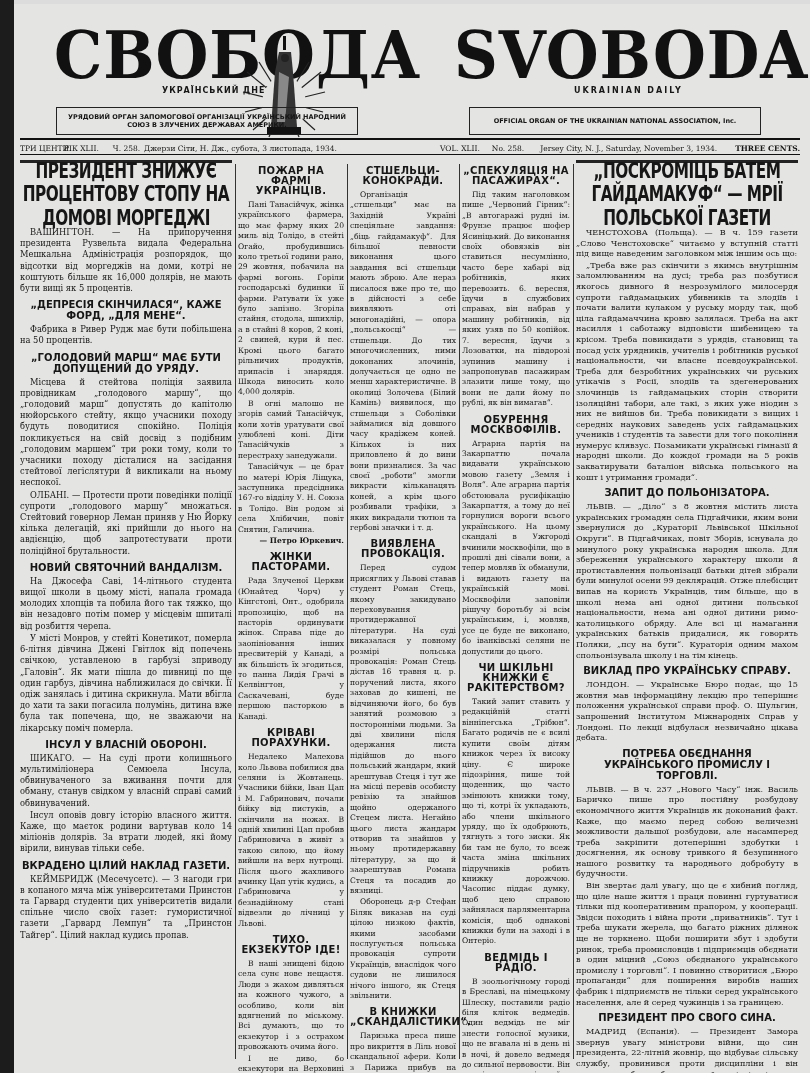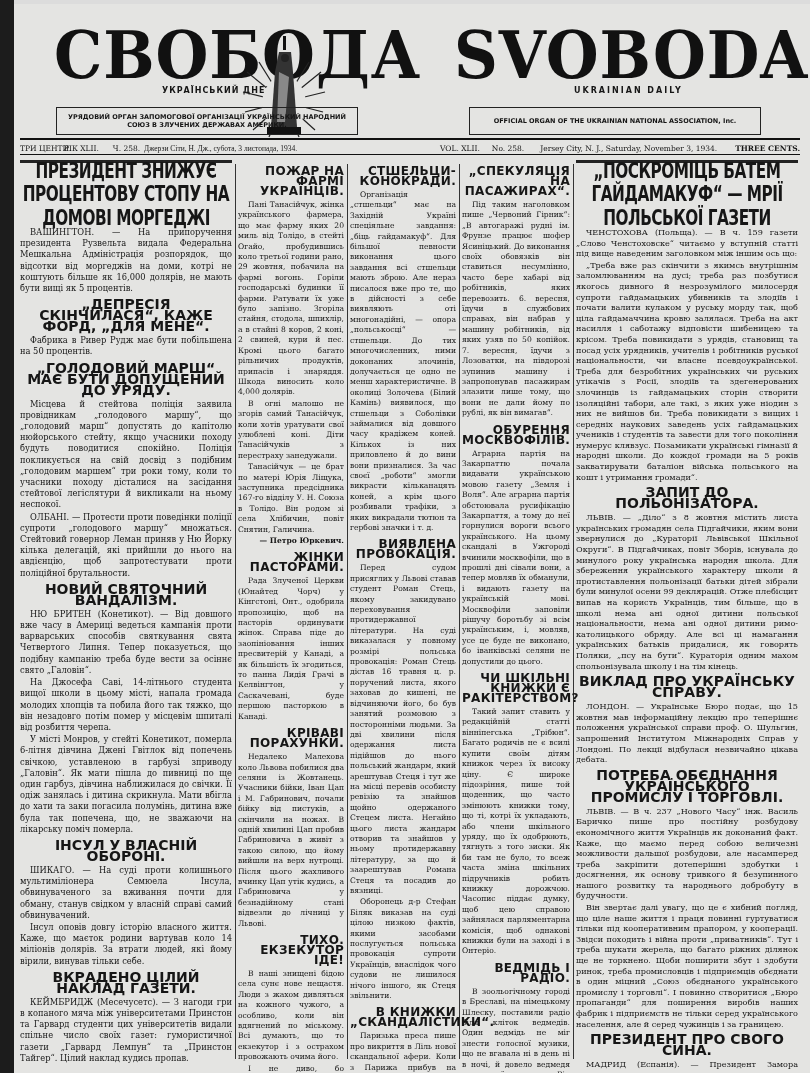--- a/index.html
+++ b/index.html
@@ -21,22 +21,22 @@
   .dateline{position:absolute;top:140px;left:6px;width:780px;font-size:7.5px;font-family:"DejaVu Serif",serif;display:flex;}
   .dateline span{white-space:nowrap;}
   .col{position:absolute;top:160px;font-size:8.3px;line-height:11.2px;text-align:justify;}
   .c1{left:6px;width:212px;}
   .c2{left:224px;width:106px;}
   .c3{left:336px;width:106px;}
   .c4{left:448px;width:108px;}
   .c5{left:562px;width:222px;}
   .vline{position:absolute;top:160px;width:1px;height:895px;background:#333;}
   h1.big{font-family:"DejaVu Sans Condensed","DejaVu Sans",sans-serif;font-weight:bold;font-size:17px;line-height:19px;text-align:center;margin:2px 0 4px;letter-spacing:-0.5px;transform:scaleY(1.25);}
-  h2.hd{font-family:"DejaVu Sans",sans-serif;font-weight:bold;font-size:14px;line-height:11px;text-align:center;margin:5px 0 3px;}
-  h3.sh{font-family:"DejaVu Sans",sans-serif;font-weight:bold;font-size:12px;line-height:10px;text-align:right;margin:6px 0 4px;letter-spacing:0.3px;}
+  h2.hd{font-family:"DejaVu Sans",sans-serif;font-weight:bold;font-size:10px;line-height:11px;text-align:center;margin:5px 0 3px;}
+  h3.sh{font-family:"DejaVu Sans",sans-serif;font-weight:bold;font-size:10px;line-height:10px;text-align:center;margin:6px 0 4px;letter-spacing:0.3px;}
   p{margin:0 0 1px;text-indent:10px;}
   .sig{font-weight:bold;}
   .topbar{position:absolute;top:156px;height:3px;background:#222;}
 </style>
 </head>
 <body>
 
 <div class="leftedge"></div>
 
 <div class="page">
@@ -70,21 +70,21 @@
     </div>
     <div class="title-en" style="left:440px;">SVOBODA</div>
     <div class="sub-en">UKRAINIAN DAILY</div>
     <div class="organ organ-ua" style="left:42px;width:300px;">УРЯДОВИЙ ОРГАН ЗАПОМОГОВОЇ ОРГАНІЗАЦІЇ УКРАЇНСЬКИЙ НАРОДНИЙ СОЮЗ В ЗЛУЧЕНИХ ДЕРЖАВАХ АМЕРИКИ.</div>
     <div class="organ organ-en">OFFICIAL ORGAN OF THE UKRAINIAN NATIONAL ASSOCIATION, Inc.</div>
     <div class="rule" style="top:134px;height:2px;"></div>
     <div class="dateline">
       <span style="width:36px;">ТРИ ЦЕНТИ.</span>
       <span style="margin-left:8px;">РІК XLII.</span>
       <span style="margin-left:14px;">Ч. 258.</span>
-      <span style="margin-left:4px;font-family:Liberation Serif, serif;">Джерзи Сіти, Н. Дж., субота, 3 листопада, 1934.</span>
+      <span style="margin-left:4px;">Джерзи Сіти, Н. Дж., субота, 3 листопада, 1934.</span>
       <span style="margin-left:auto;">VOL. XLII.</span>
       <span style="margin-left:12px;">No. 258.</span>
       <span style="margin-left:16px;">Jersey City, N. J., Saturday, November 3, 1934.</span>
       <span style="margin-left:18px;font-weight:bold;text-align:right;">THREE CENTS.</span>
     </div>
     <div class="rule" style="top:150px;height:1px;"></div>
   </div>
 
   <div class="topbar" style="left:6px;width:212px;"></div>
   <div class="topbar" style="left:562px;width:222px;"></div>
@@ -96,21 +96,20 @@
 
   <div class="col c1">
     <h1 class="big">ПРЕЗИДЕНТ ЗНИЖУЄ ПРОЦЕНТОВУ СТОПУ НА ДОМОВІ МОРГЕДЖІ</h1>
     <p>ВАШИНГТОН. — На припоручення президента Рузвельта видала Федеральна Мешкальна Адміністрація розпорядок, що відсотки від моргеджів на доми, котрі не коштують більше як 16,000 долярів, не мають бути вищі як 5 процентів.</p>
     <h2 class="hd">„ДЕПРЕСІЯ СКІНЧИЛАСЯ“, КАЖЕ ФОРД, „ДЛЯ МЕНЕ“.</h2>
     <p>Фабрика в Ривер Рудж має бути побільшена на 50 процентів.</p>
     <h2 class="hd">„ГОЛОДОВИЙ МАРШ“ МАЄ БУТИ ДОПУЩЕНИЙ ДО УРЯДУ.</h2>
     <p>Місцева й стейтова поліція заявила провідникам „голодового маршу“, що „голодовий марш“ допустять до капітолю нюйорського стейту, якщо учасники походу будуть поводитися спокійно. Поліція покликується на свій досвід з подібним „голодовим маршем“ три роки тому, коли то учасники походу дісталися на засідання стейтової легіслятури й викликали на ньому неспокої.</p>
     <p>ОЛБАНІ. — Протести проти поведінки поліції супроти „голодового маршу“ множаться. Стейтовий говернор Леман приняв у Ню Йорку кілька делегацій, які прийшли до нього на авдієнцію, щоб запротестувати проти поліційної бруталь­ности.</p>
     <h2 class="hd">НОВИЙ СВЯТОЧНИЙ ВАНДАЛІЗМ.</h2>
-    <p>НЮ БРИТЕН (Конетикот). — Від довшого вже часу в Америці ведеться кампанія проти варварських способів святкування свята Четвертого Липня. Тепер показується, що подібну кампанію треба буде вести за осіннє свято „Галовін“.</p>
     <p>На Джосефа Саві, 14-літнього студента вищої школи в цьому місті, напала громада молодих хлопців та побила його так тяжко, що він незадовго потім помер у місцевім шпиталі від розбиття черепа.</p>
     <p>У місті Монров, у стейті Конетикот, померла 6-літня дівчина Джені Гвітлок від попечень свічкою, уставленою в гарбузі зприводу „Галовін“. Як мати пішла до пивниці по ще один гарбуз, дівчина наближилася до свічки. Її одіж занялась і дитина скрикнула. Мати вбігла до хати та заки погасила полумінь, дитина вже була так попечена, що, не зважаючи на лікарську поміч померла.</p>
     <h2 class="hd">ІНСУЛ У ВЛАСНІЙ ОБОРОНІ.</h2>
     <p>ШИКАГО. — На суді проти колишнього мультиміліонера Семюела Інсула, обвинуваченого за вживання почти для обману, станув свідком у власній справі самий обвинувачений.</p>
     <p>Інсул оповів довгу історію власного життя. Каже, що маєток родини вартував коло 14 міліонів долярів. За втрати людей, які йому вірили, винував тільки себе.</p>
     <h2 class="hd">ВКРАДЕНО ЦІЛИЙ НАКЛАД ГАЗЕТИ.</h2>
     <p>КЕЙМБРИДЖ (Месечусетс). — З нагоди гри в копаного мяча між університетами Принстон та Гарвард студенти цих університетів видали спільне число своїх газет: гумористичної газети „Гарвард Лемпун“ та „Принстон Тайгер“. Цілий наклад кудись пропав.</p>
 
   </div>
 

